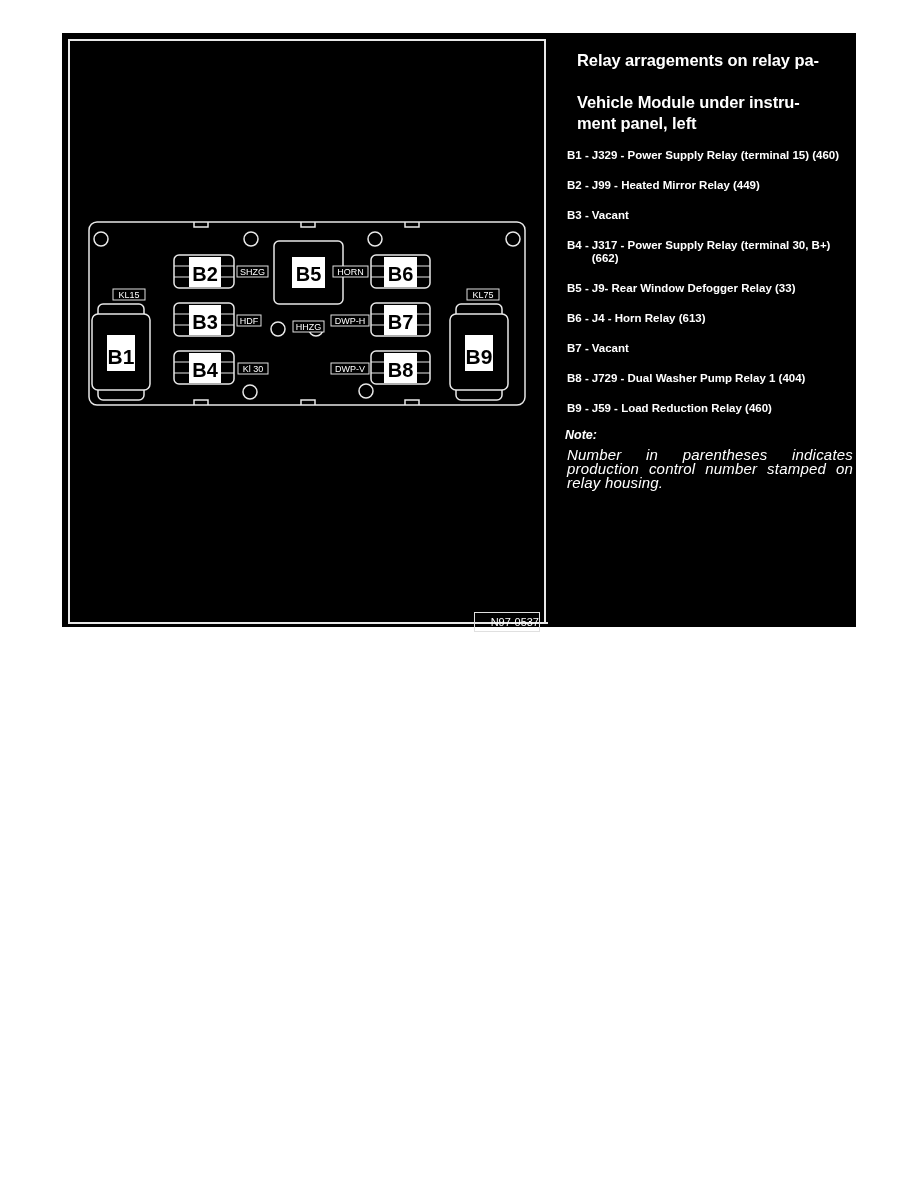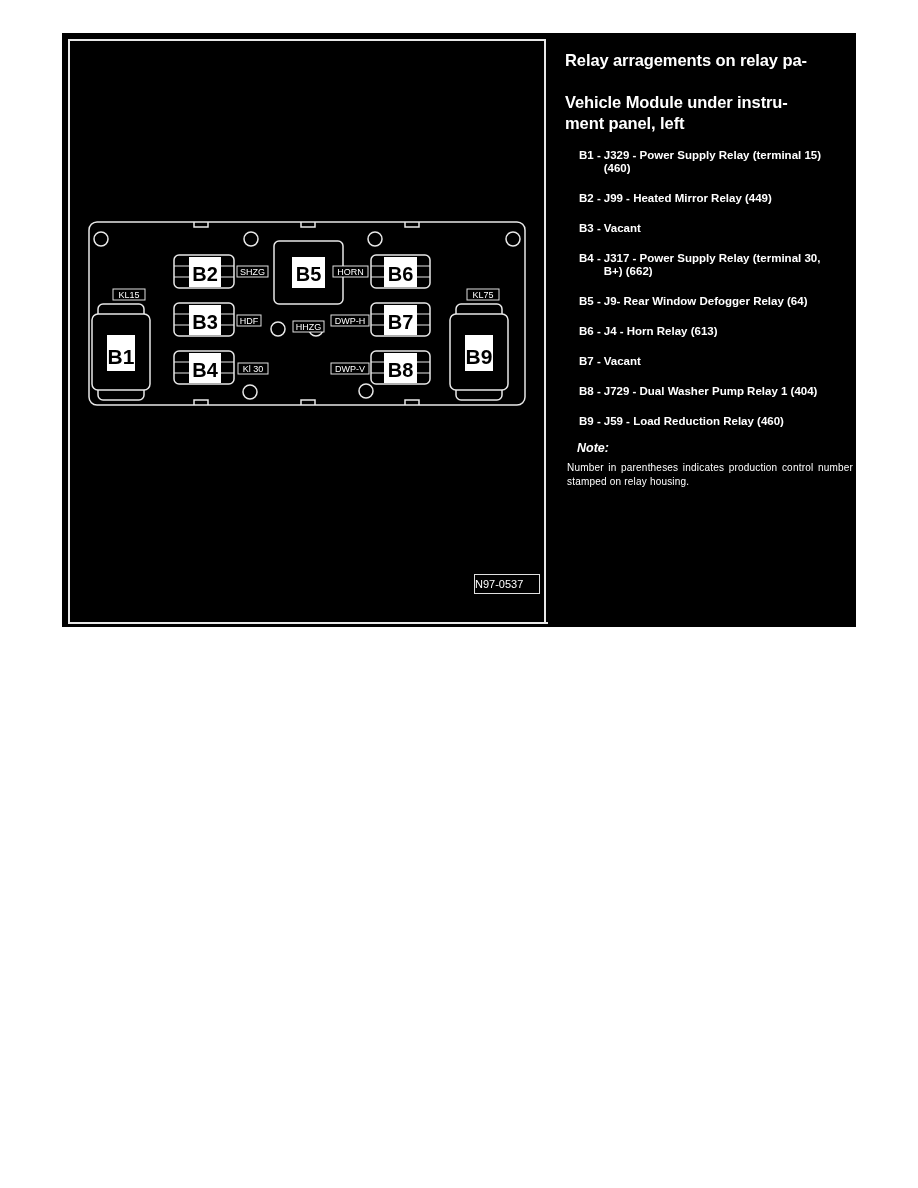--- a/index.html
+++ b/index.html
@@ -1,29 +1,29 @@
 <!DOCTYPE html>
 <html><head>
 <meta charset="utf-8">
 <style>
   html, body { margin:0; padding:0; background:#ffffff; }
   body { width:918px; height:1188px; position:relative; overflow:hidden; font-family:"Liberation Sans", sans-serif; }
   #sheet { position:absolute; left:62px; top:33px; width:794px; height:594px; background:#000; }
   #frame { position:absolute; left:6px; top:6px; width:478px; height:583px; border:2px solid #e8e8e8; border-bottom:none; box-sizing:border-box; }
   #frame-bottom { position:absolute; left:6px; top:589px; width:480px; height:2px; background:#e8e8e8; }
   #diagram { position:absolute; left:0; top:0; }
-  #fig-id { position:absolute; left:412px; top:541px; width:64px; height:18px; border:1px solid #e0e0e0; color:#fff; font-size:11px; line-height:18px; text-align:left; }
+  #fig-id { position:absolute; left:412px; top:579px; width:64px; height:18px; border:1px solid #e0e0e0; color:#fff; font-size:11px; line-height:18px; text-align:right; }
   #text-col { position:absolute; left:503px; top:17px; width:288px; color:#fff; }
-  .title { font-weight:bold; font-size:16.5px; line-height:21px; margin:0 0 15px 0; letter-spacing:-0.1px; }
-  .entries { list-style:none; margin:12px; padding:0 0 0 2px; }
+  .title { font-weight:bold; font-size:16.5px; line-height:21px; margin:0 0 15px 12px; letter-spacing:-0.1px; }
+  .entries { list-style:none; margin:0; padding:0 0 0 2px; }
   .entry { font-size:11.5px; line-height:13px; margin:0 0 17px 0; display:flex; }
   .entry .code { font-weight:bold; white-space:nowrap; padding-right:3px; }
   .entry .desc { flex:1;font-weight:bold; }
-  .note-label { font-weight:bold; font-style:italic; font-size:12.5px; margin:-4px 0 6px 12px; }
-  .note-text { font-size:10px; line-height:14px; margin:0 0 0 2px; text-align:justify; letter-spacing:0.2px; }
+  .note-label { font-weight:bold; font-style:italic; font-size:12.5px; margin:-4px 0 6px 0; }
+  .note-text { font-style:italic; font-size:15px; line-height:14px; margin:0 0 0 2px; text-align:justify; letter-spacing:0.2px; }
 </style>
 </head>
 <body>
 
 <div id="sheet">
   <div id="frame"></div>
   <div id="frame-bottom"></div>
 
   <svg id="diagram" width="490" height="594" viewBox="0 0 490 594" font-family="Liberation Sans, sans-serif">
 
@@ -175,21 +175,21 @@
       <li class="entry">
           <span class="code">B3 -</span>
           <span class="desc">Vacant</span>
         </li>
       <li class="entry">
           <span class="code">B4 -</span>
           <span class="desc">J317  - Power Supply  Relay (terminal 30, B+)  (662)</span>
         </li>
       <li class="entry">
           <span class="code">B5 -</span>
-          <span class="desc">J9- Rear Window Defogger Relay (64)</span>
+          <span class="desc">J9- Rear Window Defogger Relay (33)</span>
         </li>
       <li class="entry">
           <span class="code">B6 -</span>
           <span class="desc">J4 - Horn Relay (613)</span>
         </li>
       <li class="entry">
           <span class="code">B7 -</span>
           <span class="desc">Vacant</span>
         </li>
       <li class="entry">

